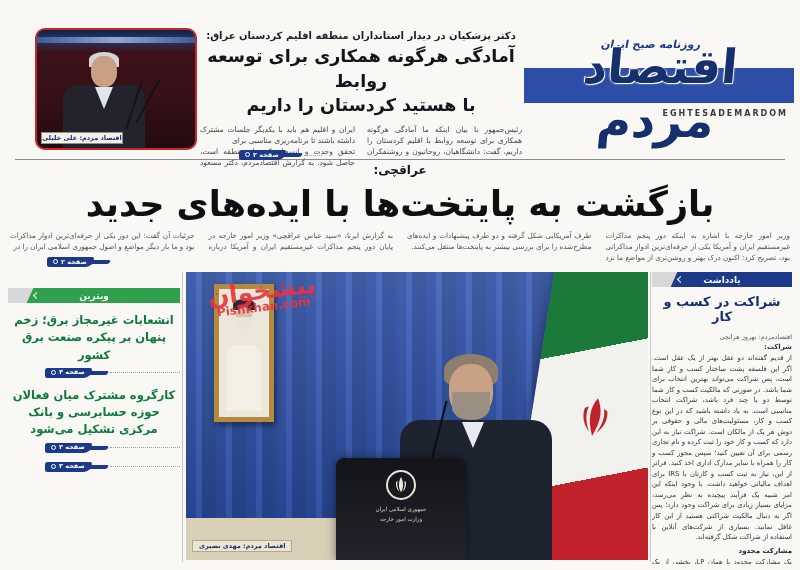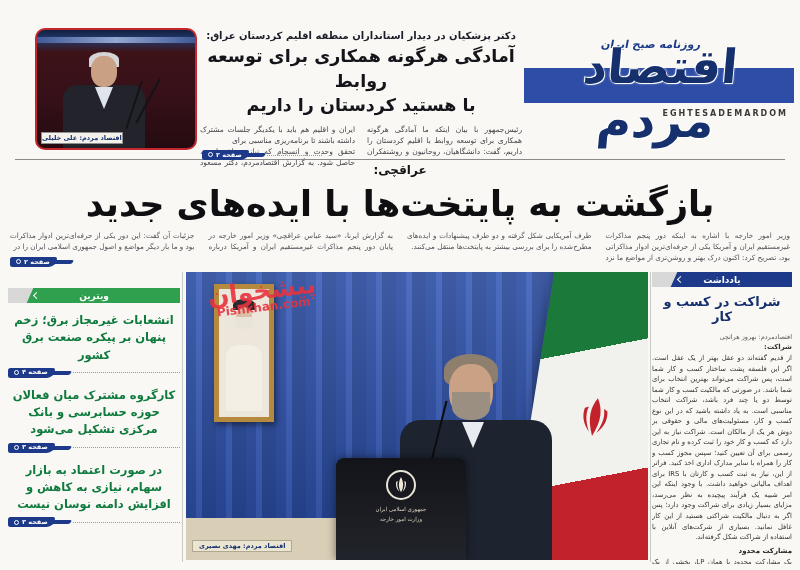--- a/index.html
+++ b/index.html
@@ -33,21 +33,21 @@
   .photo-caption{position:absolute;left:4px;bottom:4px;background:#f4f1ea;border:1px solid #8f8f8f;font-size:6.5px;color:#15306e;padding:1px 0;font-weight:bold;white-space:nowrap;}
   
   #top-story{position:absolute;left:200px;top:30px;width:322px;height:130px;text-align:center;}
   .ts-kicker{font-size:10px;font-weight:bold;color:#1d1d2a;}
   .ts-headline{margin-top:3px;font-size:17.5px;font-weight:900;color:#14141a;line-height:1.4;}
   .ts-body{margin-top:6px;column-count:2;column-gap:12px;font-size:7.5px;line-height:1.5;text-align:justify;color:#44444a;height:52px;overflow:hidden;}
   .ts-badge{position:absolute;left:2px;bottom:0;width:120px;}
   
   .badge-row{display:flex;align-items:center;direction:ltr;}
   .badge{position:relative;display:inline-flex;align-items:center;gap:3px;background:#1d3a8a;color:#fff;font-size:6.5px;
-    font-weight:bold;padding:1.5px 7px 2px 6px;border-radius:3px 2px 10px 3px;line-height:1;white-space:nowrap;direction:ltr;z-index:2;}
+    font-weight:bold;padding:1.5px 7px 2px 6px;border-radius:3px 2px 10px 3px;line-height:1;white-space:nowrap;direction:ltr;z-index:2;margin-left:37px;}
   .badge::after{content:'';position:absolute;left:97%;top:50%;width:18px;height:4px;background:#1d3a8a;border-radius:0 8px 8px 0;transform:translateY(-50%) skewX(-28deg);}
   .badge .dot{width:5px;height:5px;border:1px solid #fff;border-radius:50%;display:inline-block;}
   .badge-row .dots{flex:1;border-bottom:1px dotted #9a9a9a;height:1px;margin-left:18px;}
   
   .hr-main{position:absolute;left:15px;right:15px;top:159px;border-top:1px solid #8a8a8a;}
   .vsep{position:absolute;top:272px;height:290px;width:1px;background:#c8c8c4;}
   .vsep.v1{left:182px;} .vsep.v2{left:650px;}
   
   #lead{position:absolute;left:10px;top:163px;width:780px;height:106px;text-align:center;}
   .ld-kicker{font-size:12px;font-weight:bold;color:#141414;}
@@ -188,21 +188,20 @@
       <div class="badge-row">
         <span class="badge">
           <span class="dot"></span>
           <span>صفحه ۳</span>
         </span>
         <span class="dots"></span>
       </div>
     </div>
 
     <div class="v-item">
-      <div class="v-title">در صورت اعتماد به بازار سهام، نیازی به کاهش و افزایش دامنه نوسان نیست</div>
       <div class="badge-row">
         <span class="badge">
           <span class="dot"></span>
           <span>صفحه ۳</span>
         </span>
         <span class="dots"></span>
       </div>
     </div>
   </div>
 

